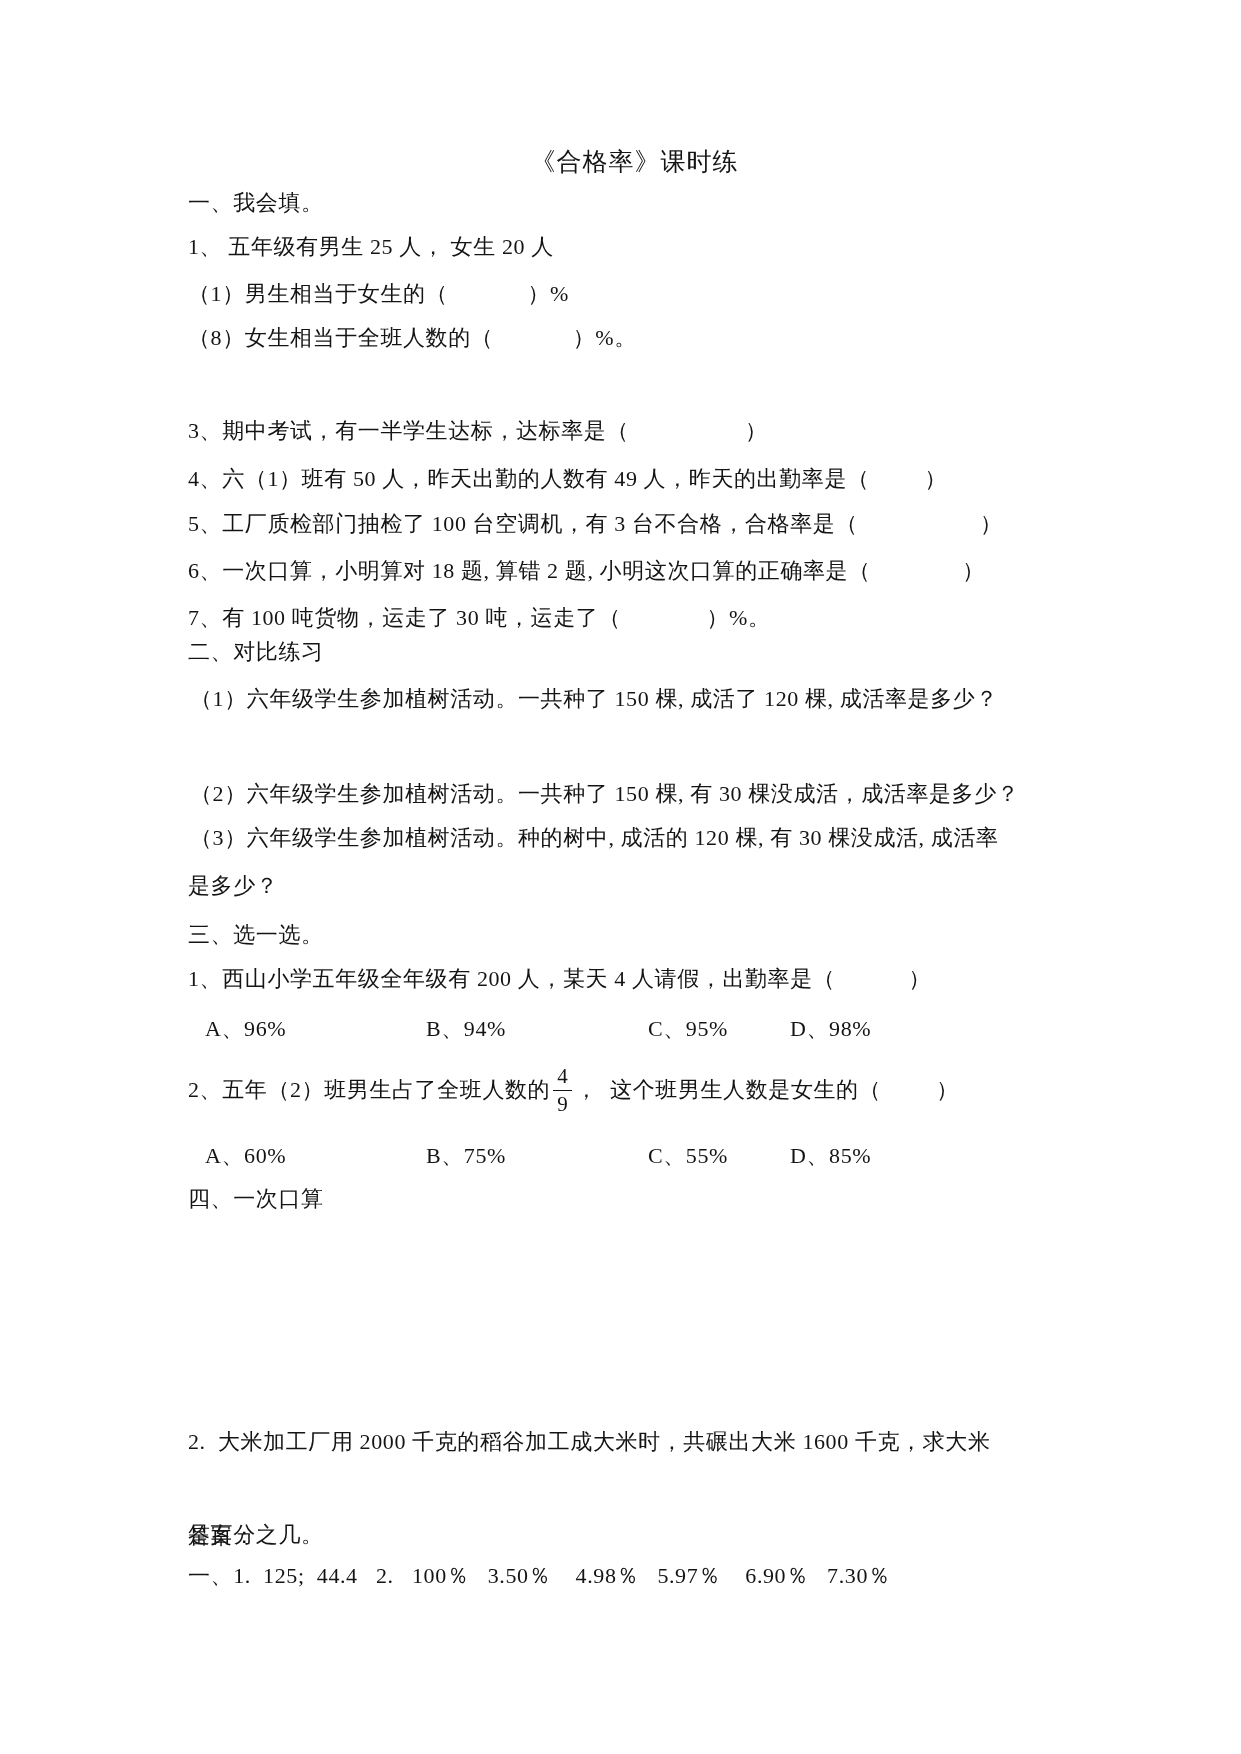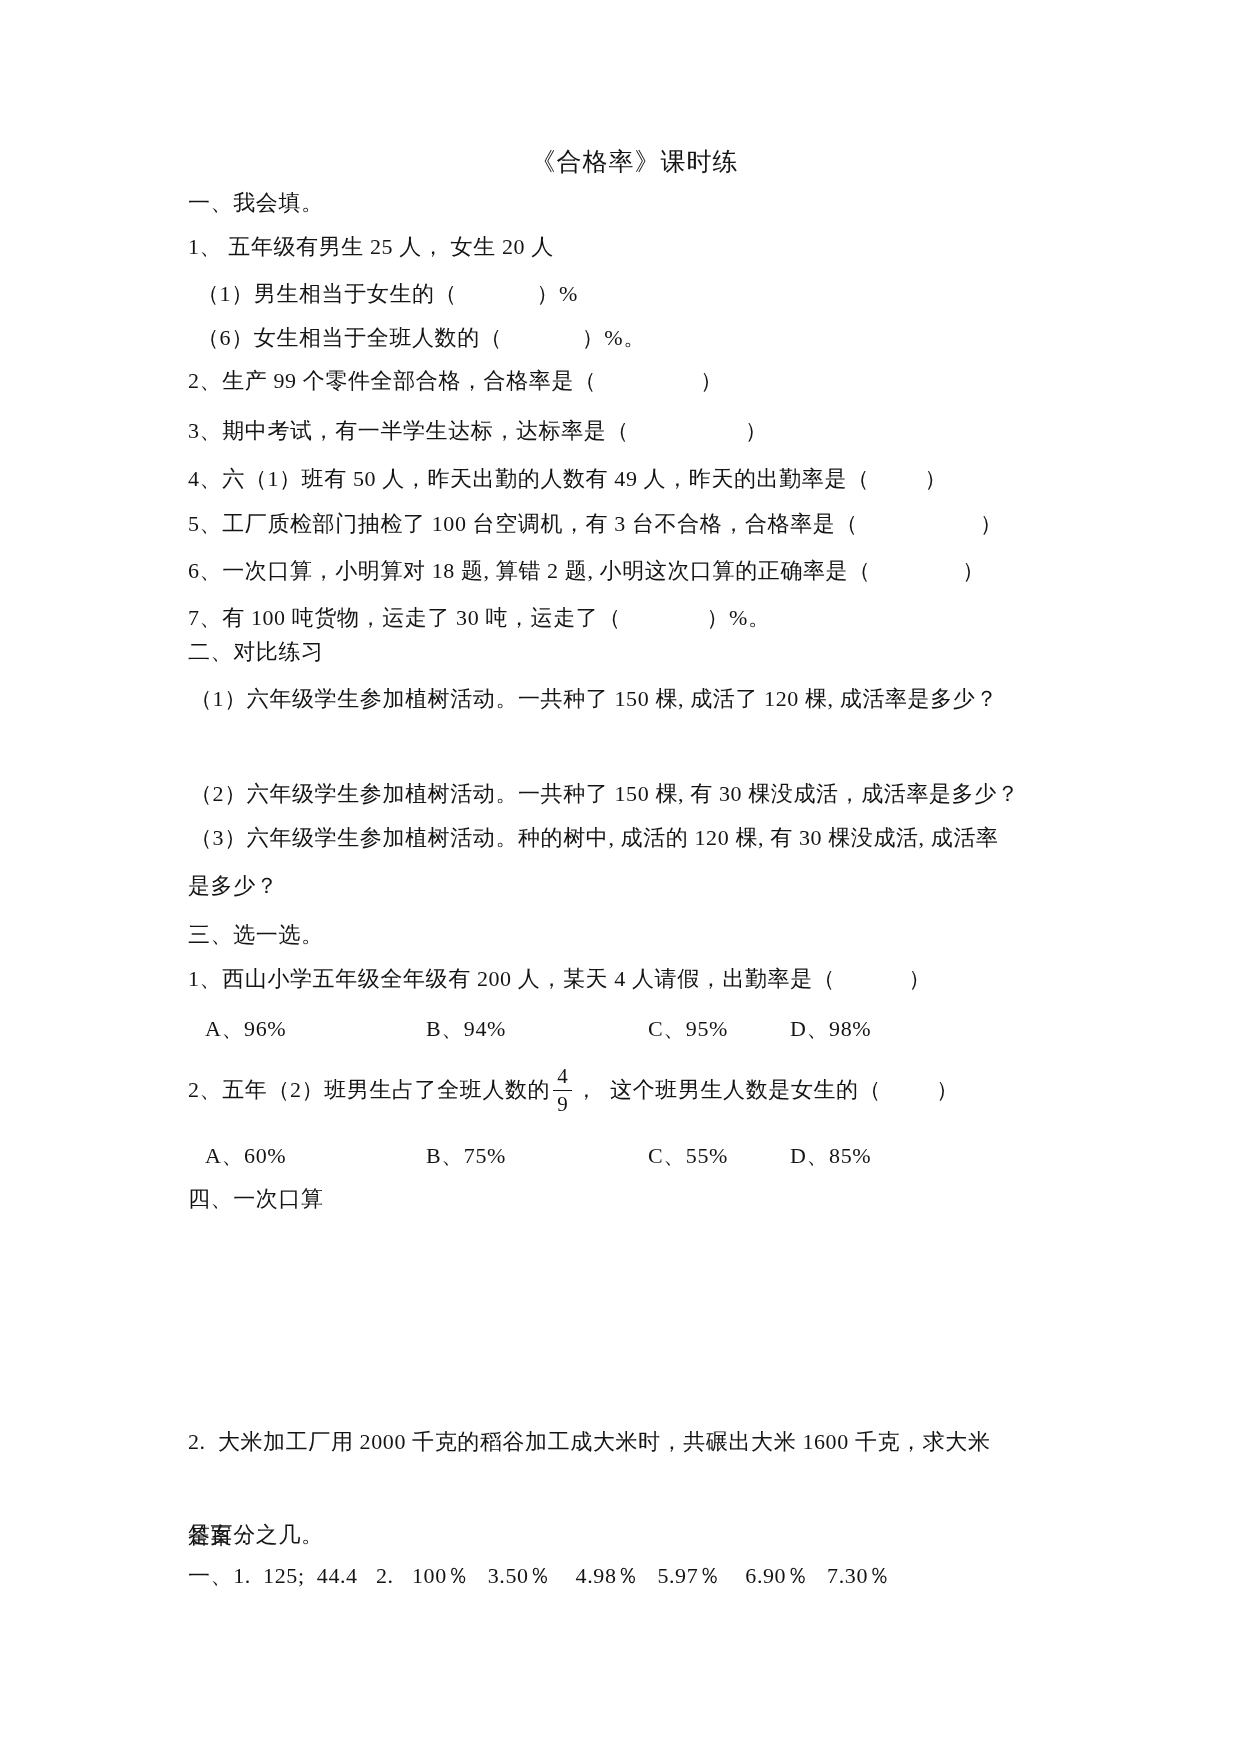--- a/index.html
+++ b/index.html
@@ -22,21 +22,21 @@
     white-space: pre;
   }
   .title-line {
     left: 28px;
     right: 0;
     text-align: center;
     font-size: 25px;
     line-height: 32px;
     letter-spacing: 1px;
   }
-  .sub-indent { left: 197px; text-align: center; }
+  .sub-indent { left: 188px; text-align: center; }
   .sec2-indent { left: 190px; }
   .opts-row { left: 0; width: 100%; height: 30px; }
   .opts-row .opt { position: absolute; top: 0; white-space: pre; }
   .opt-a { left: 205px; }
   .opt-b { left: 426px; }
   .opt-c { left: 612px; margin-left: 36px; }
   .opt-d { left: 790px; }
   .para {
     position: absolute;
     left: 188px;
@@ -68,22 +68,21 @@
 </head>
 <body>
 
 <div class="page">
 
   <div class="line title-line" style="top:146px">《合格率》课时练</div>
 
   <div class="line" style="top:188px">一、我会填。</div>
   <div class="line" style="top:232px">1、 五年级有男生 25 人， 女生 20 人</div>
   <div class="line sub-indent" style="top:279px">（1）男生相当于女生的（             ）%</div>
-  <div class="line sub-indent" style="top:323px">（6）女生相当于全班人数的（             ）%。</div>
-  <div class="line" style="top:366px">2、生产 99 个零件全部合格，合格率是（                 ）</div>
+  <div class="line sub-indent" style="top:323px">（8）女生相当于全班人数的（             ）%。</div>
   <div class="line" style="top:416px">3、期中考试，有一半学生达标，达标率是（                   ）</div>
   <div class="line" style="top:464px">4、六（1）班有 50 人，昨天出勤的人数有 49 人，昨天的出勤率是（         ）</div>
   <div class="line" style="top:509px">5、工厂质检部门抽检了 100 台空调机，有 3 台不合格，合格率是（                    ）</div>
   <div class="line" style="top:556px">6、一次口算，小明算对 18 题, 算错 2 题, 小明这次口算的正确率是（               ）</div>
   <div class="line" style="top:603px">7、有 100 吨货物，运走了 30 吨，运走了（              ）%。</div>
 
   <div class="line" style="top:637px">二、对比练习</div>
   <div class="line sec2-indent" style="top:684px">（1）六年级学生参加植树活动。一共种了 150 棵, 成活了 120 棵, 成活率是多少？</div>
   <div class="line sec2-indent" style="top:779px">（2）六年级学生参加植树活动。一共种了 150 棵, 有 30 棵没成活，成活率是多少？</div>
   <div class="line sec2-indent" style="top:823px">（3）六年级学生参加植树活动。种的树中, 成活的 120 棵, 有 30 棵没成活, 成活率</div>

